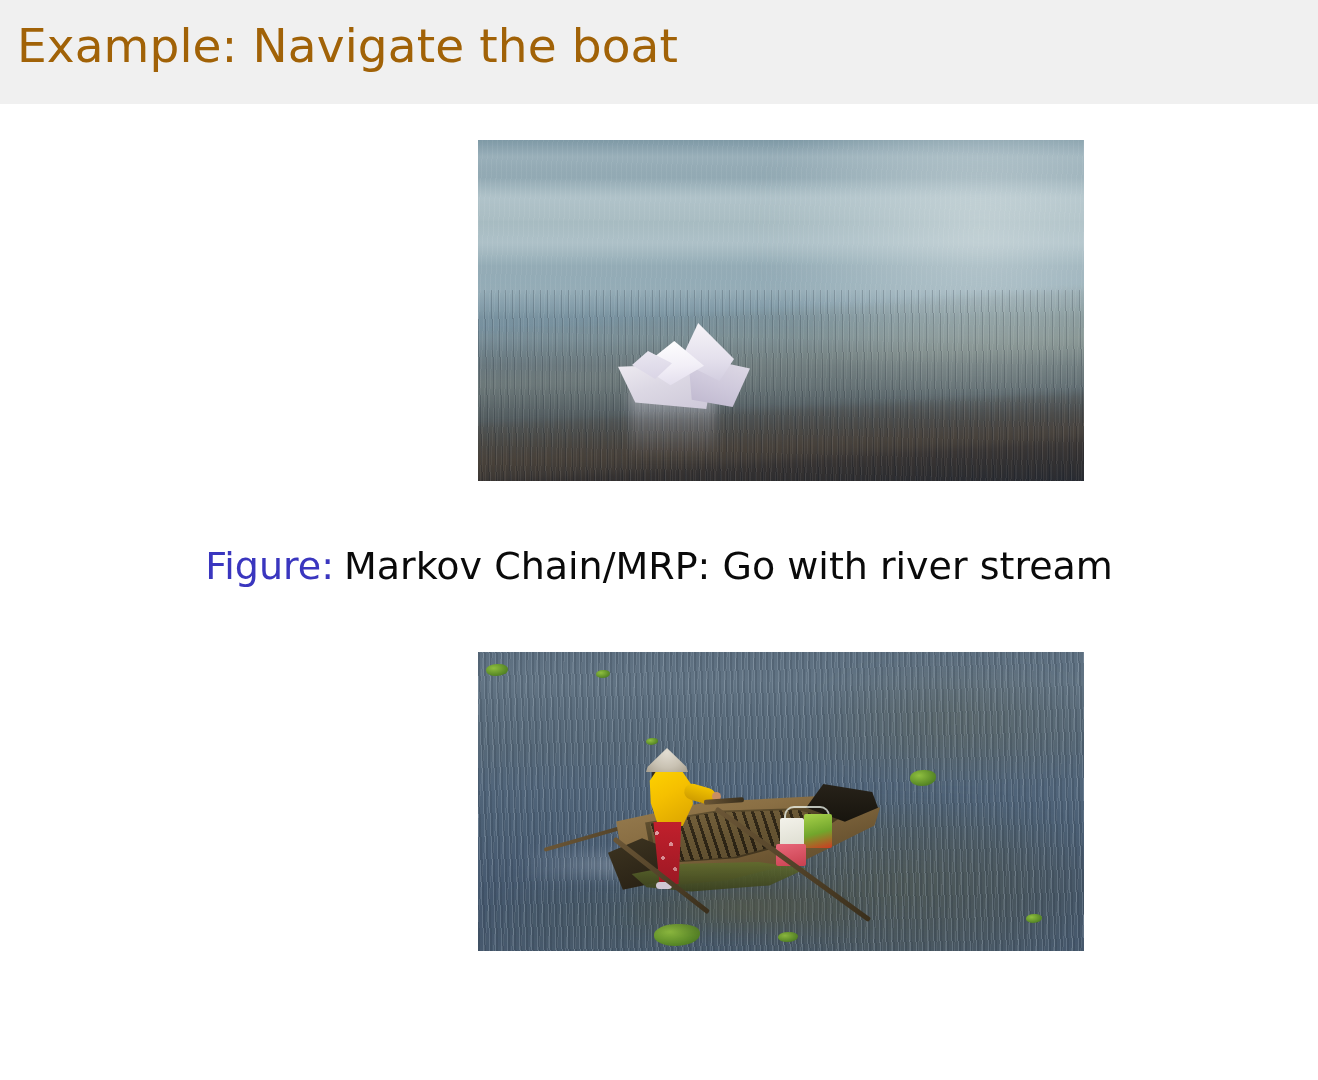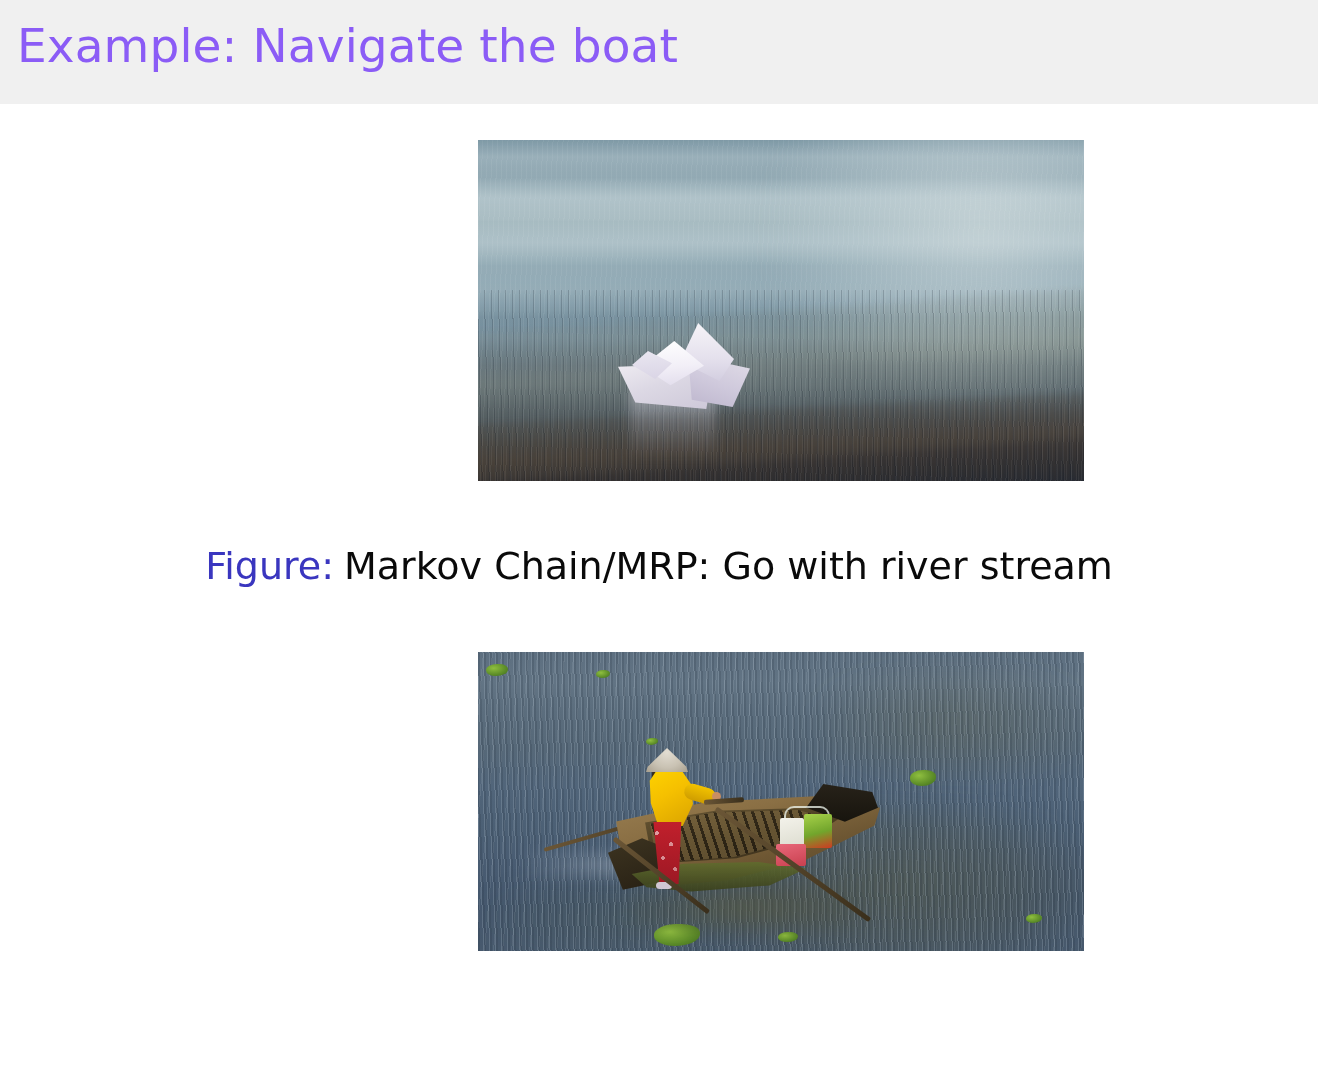--- a/index.html
+++ b/index.html
@@ -26,21 +26,21 @@
     box-sizing: border-box;
   }
   .slide-title {
     position: absolute;
     left: 17px;
     top: 16px;
     font-family: "DejaVu Sans", sans-serif;
     font-size: 47px;
     line-height: 60px;
     letter-spacing: 0.1px;
-    color: #8b5cf6;
+    color: #a16207;
     white-space: pre;
   }
 
   
   .slide-body {
     position: absolute;
     left: 0;
     top: 104px;
     width: 1318px;
     height: 976px;

